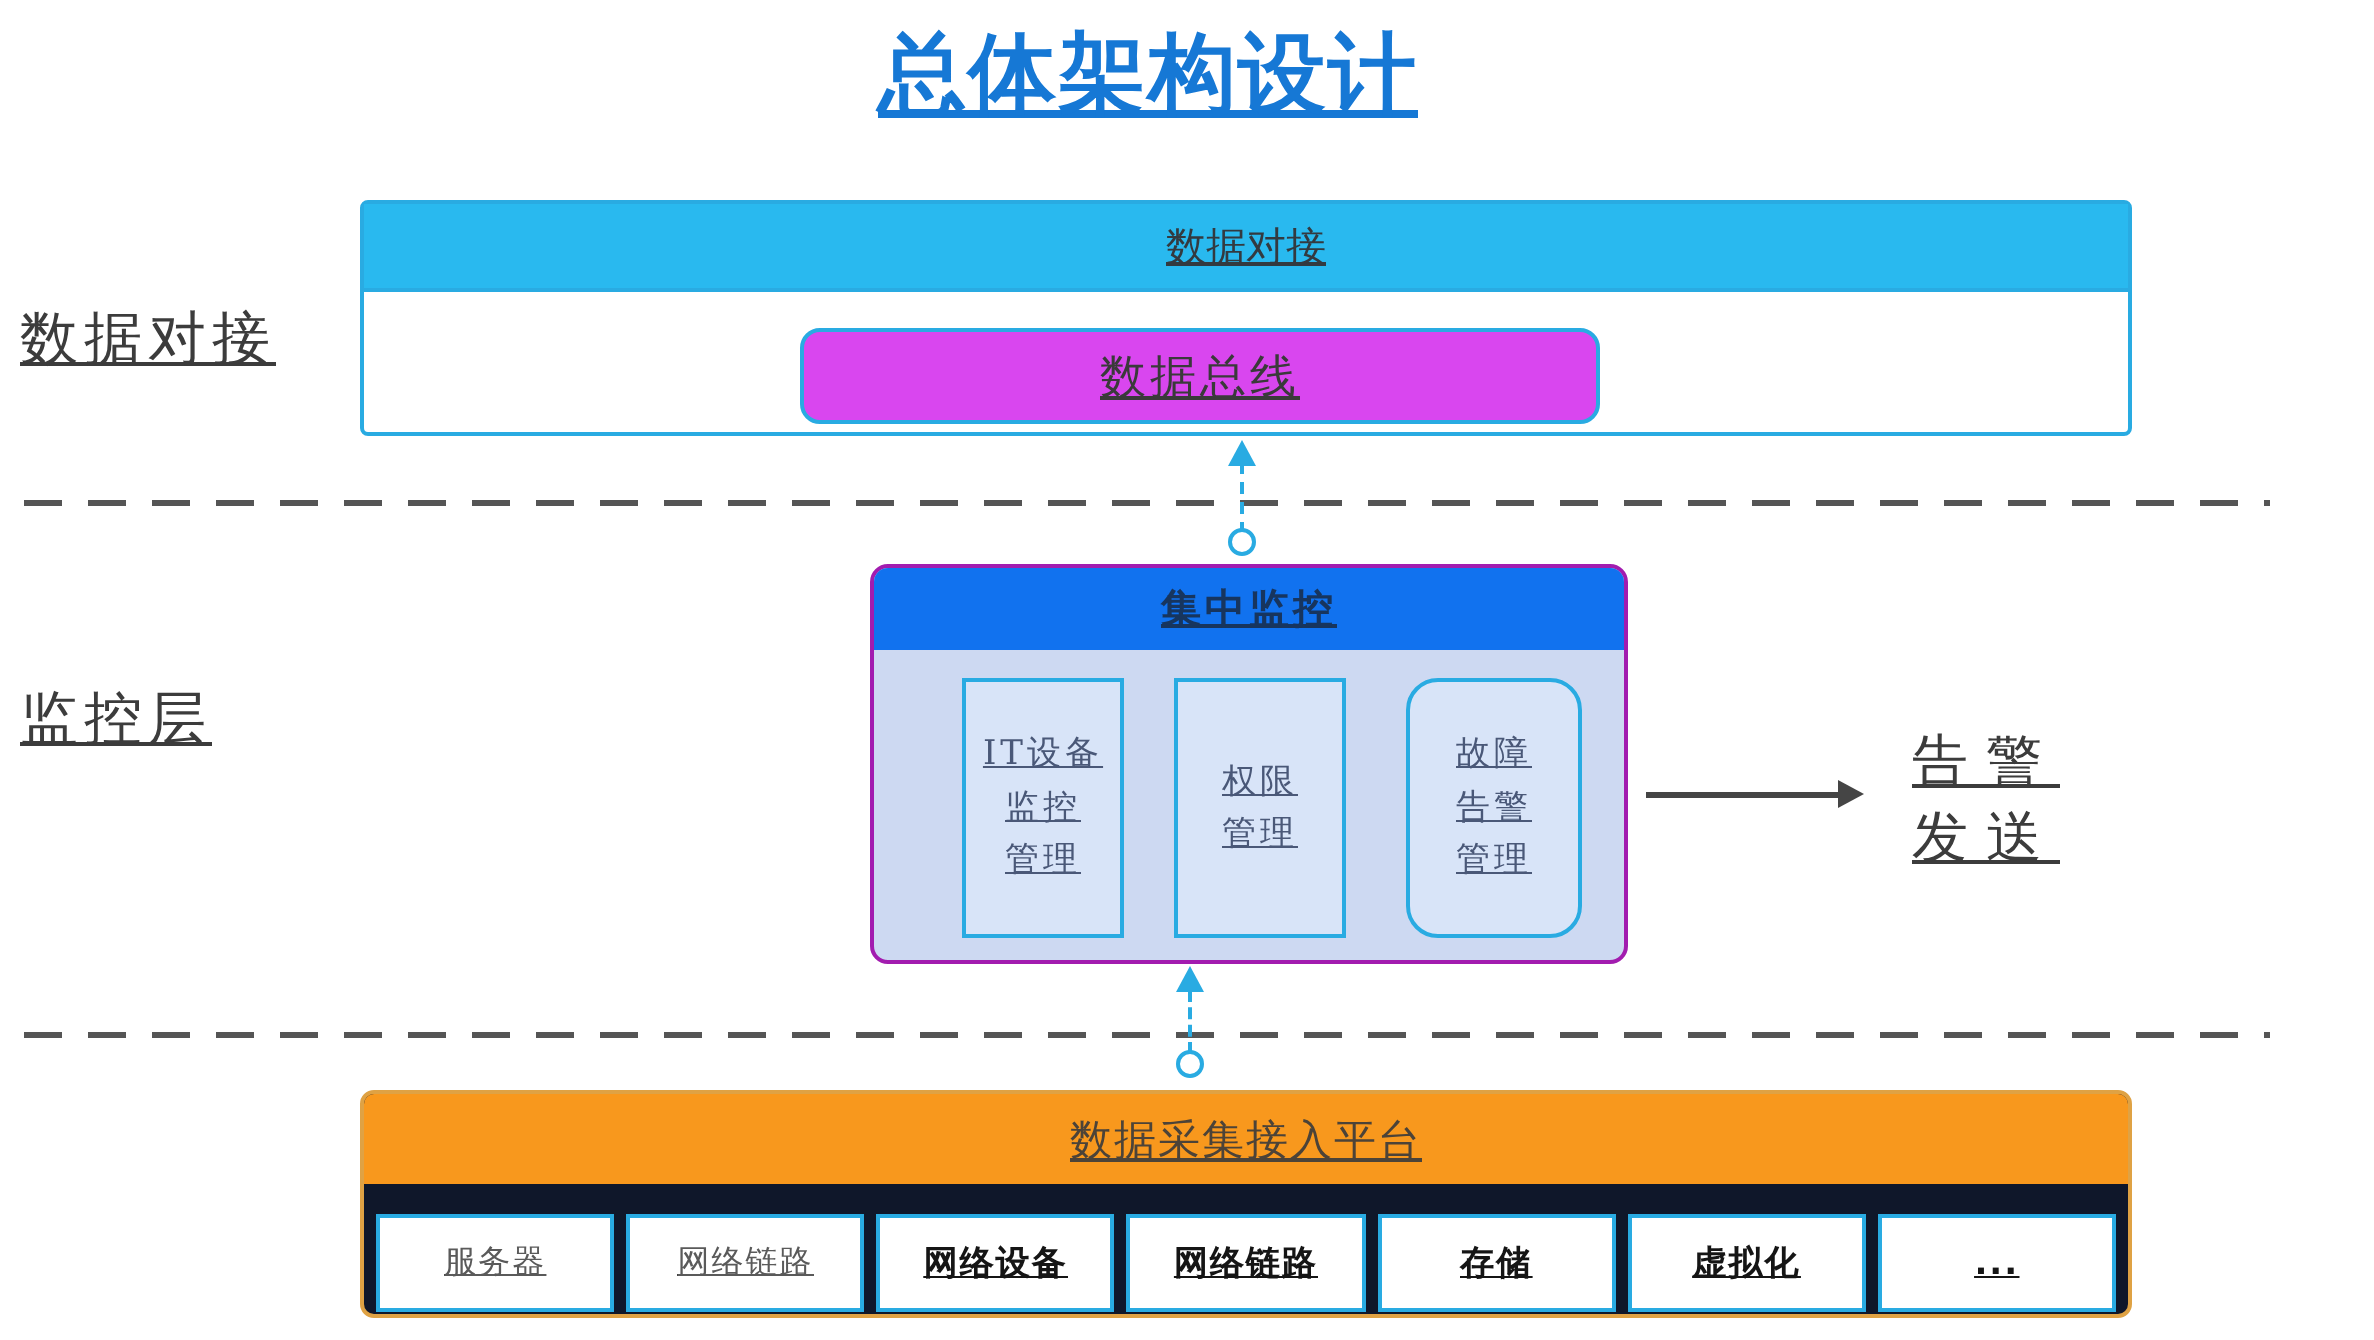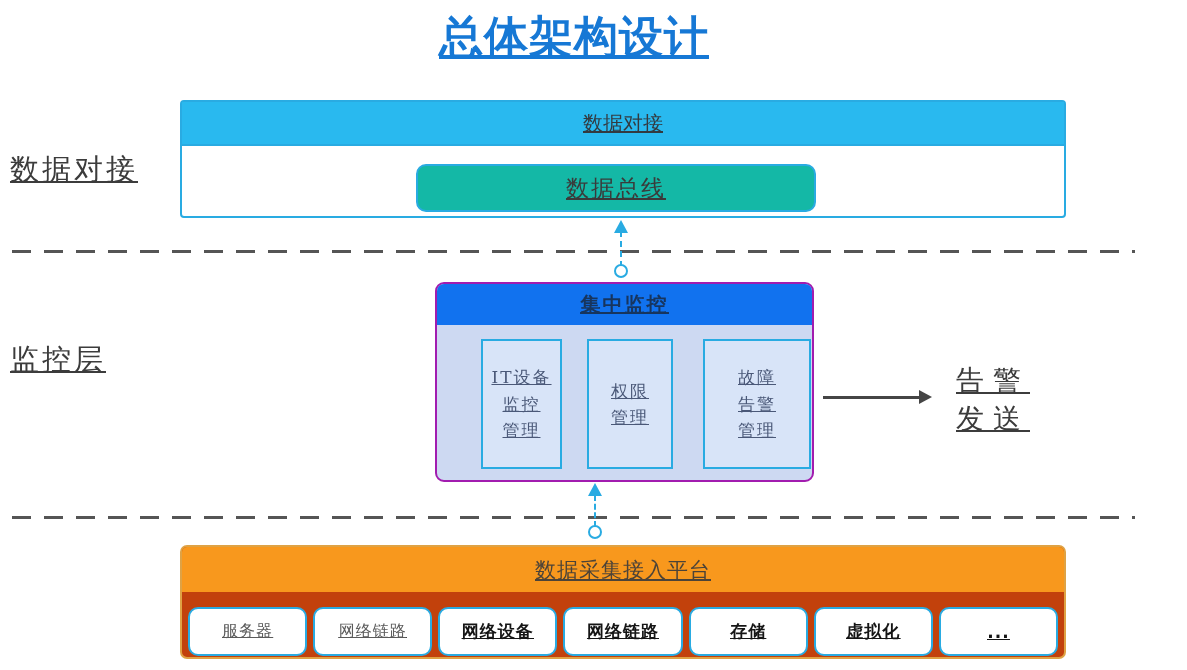--- a/index.html
+++ b/index.html
@@ -38,25 +38,24 @@
     position:absolute; left:180px; top:100px; width:886px; height:118px;
     border:2px solid #29abe2; border-radius:4px; background:#ffffff;
   }
   .box-top .hdr {
     height:44px; background:#29b9ef; display:flex; align-items:center; justify-content:center;
     font-size:20px; color:#333a40; border-bottom:2px solid #29abe2;
     font-family:"DejaVu Sans","Liberation Sans",sans-serif;
   }
   .bus-box {
     position:absolute; left:218px; top:62px; width:400px; height:48px;
-    border:2px solid #29abe2; border-radius:10px; background:#14b8a6;
+    border:2px solid #29abe2; border-radius:10px; background:#d946ef;
     display:flex; align-items:center; justify-content:center;
     font-size:23px; color:#3a3a3a; letter-spacing:2px;
     font-family:"DejaVu Sans","Liberation Sans",sans-serif;
-    margin-left:16px;
   }
 
   
   .box-mid {
     position:absolute; left:435px; top:282px; width:379px; height:200px;
     border:2px solid #a21caf; border-radius:9px; background:#cdd9f2; overflow:hidden;
   }
   .box-mid .hdr {
     height:41px; background:#1172ef; display:flex; align-items:center; justify-content:center;
     font-size:20px; font-weight:bold; color:#17355e; letter-spacing:2px;
@@ -64,51 +63,51 @@
   }
   .module {
     position:absolute; top:55px; height:130px;
     border:2px solid #29abe2; background:#d8e4f8;
     display:flex; align-items:center; justify-content:center; text-align:center;
     font-size:17px; line-height:1.55; color:#4a5878; letter-spacing:2px;
     white-space:pre-line;
   }
   .module.m1 { left:44px;  width:81px; }
   .module.m2 { left:150px; width:86px; }
-  .module.m3 { left:266px; width:108px; }
+  .module.m3 { left:266px; width:88px;border-radius:16px; }
 
   
   .alarm-arrow-line {
     position:absolute; left:823px; top:396px; width:98px; height:2.5px; background:#454545;
   }
   .alarm-arrow-head {
     position:absolute; left:919px; top:390px; width:0; height:0;
     border-top:7px solid transparent; border-bottom:7px solid transparent;
     border-left:13px solid #454545;
   }
   .alarm-label {
     position:absolute; left:956px; top:362px; font-size:28px; color:#3c3c3c;
     line-height:1.35; letter-spacing:9px; white-space:pre-line;
   }
 
   
   .box-bottom {
     position:absolute; left:180px; top:545px; width:886px; height:114px;
-    border:2px solid #dfa244; border-radius:7px; background:#c2410c; overflow:hidden;
+    border:2px solid #dfa244; border-radius:7px; background:#0f172a; overflow:hidden;
   }
   .box-bottom .hdr {
     height:45px; background:#f8981d; display:flex; align-items:center; justify-content:center;
     font-size:21px; color:#4c4338; letter-spacing:1px;
     font-family:"DejaVu Sans","Liberation Sans",sans-serif;
   }
   .box-bottom .body {
     display:flex; gap:6px; padding:15px 6px 0 6px;
   }
   .src-box {
-    flex:1; height:49px; border:2px solid #29abe2; border-radius:10px; background:#ffffff;
+    flex:1; height:49px; border:2px solid #29abe2; border-radius:0; background:#ffffff;
     display:flex; align-items:center; justify-content:center;
     font-size:16px; color:#5a5a5a; letter-spacing:1px;
     font-family:"DejaVu Sans","Liberation Sans",sans-serif;
   }
   .src-box.bold { font-weight:bold; color:#151515; font-size:17px; }
 
   
   .vline { position:absolute; width:0; border-left:2.5px dashed #29abe2; }
   .vline.c1 { left:620px; top:231px; height:36px; }
   .vline.c2 { left:594px; top:495px; height:32px; }

